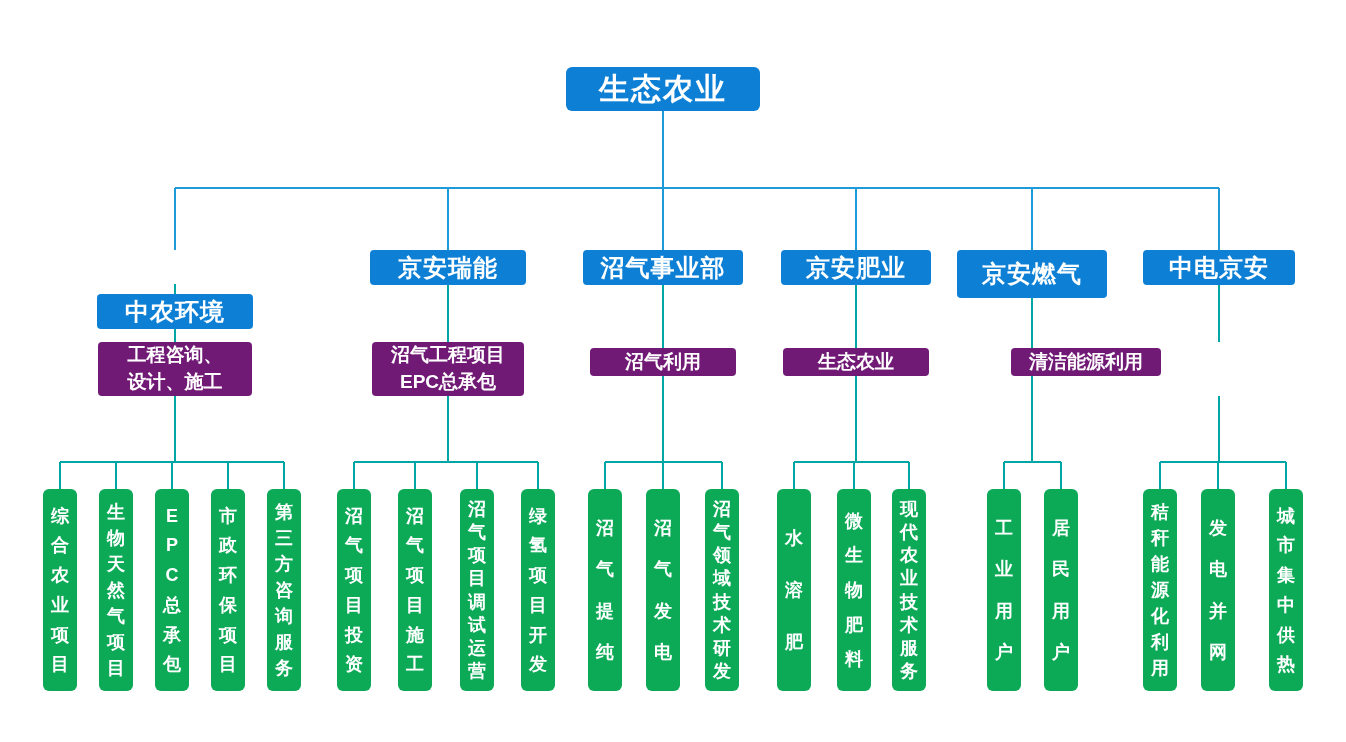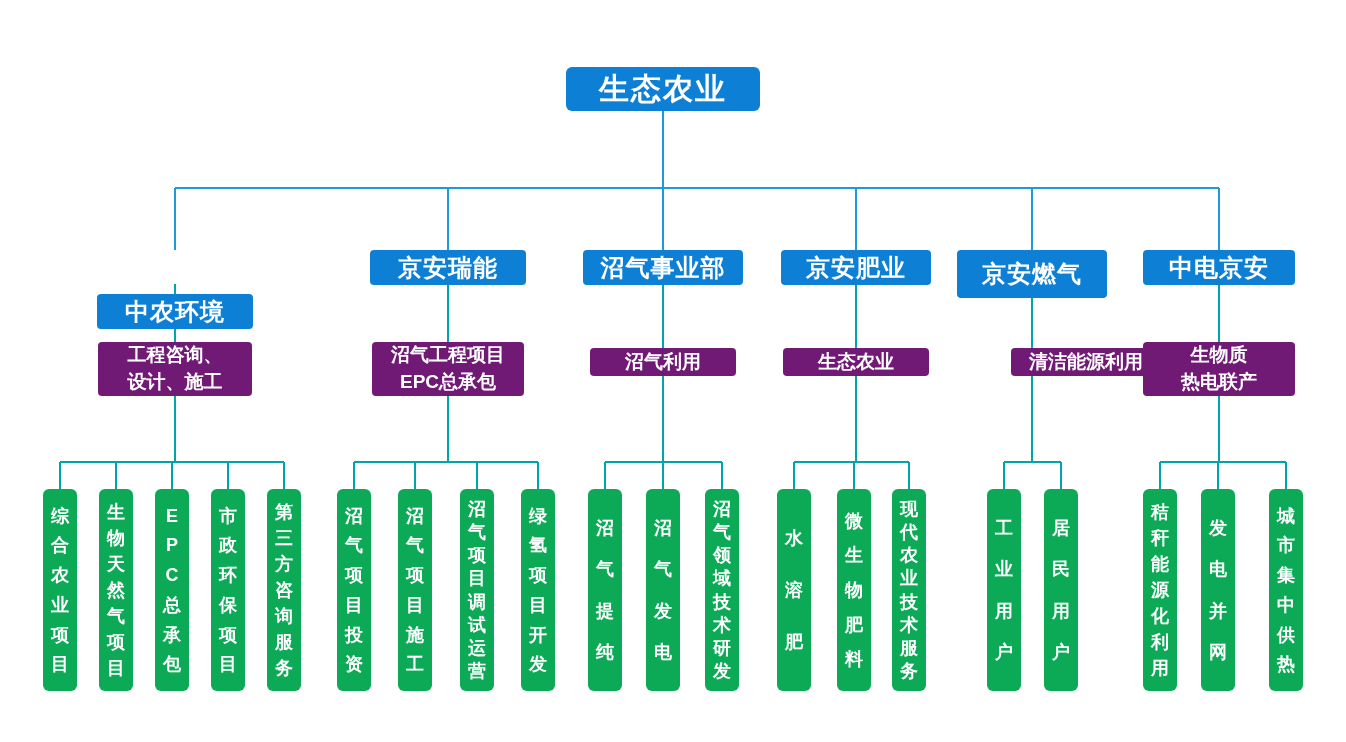--- a/index.html
+++ b/index.html
@@ -76,22 +76,20 @@
   <div class="node l2" style="left:957px; top:250px; width:150px; height:48px;">京安燃气</div>
   <div class="node l2" style="left:1143px; top:250px; width:152px; height:35px;">中电京安</div>
 
   <div class="node l3" style="left:98px; top:342px; width:154px; height:54px;">工程咨询、
 设计、施工</div>
   <div class="node l3" style="left:372px; top:342px; width:152px; height:54px;">沼气工程项目
 EPC总承包</div>
   <div class="node l3" style="left:590px; top:348px; width:146px; height:28px;">沼气利用</div>
   <div class="node l3" style="left:783px; top:348px; width:146px; height:28px;">生态农业</div>
   <div class="node l3" style="left:1011px; top:348px; width:150px; height:28px;">清洁能源利用</div>
-  <div class="node l3" style="left:1143px; top:342px; width:152px; height:54px;">生物质
-热电联产</div>
 
   <div class="node l4" style="left:43px; top:489px; width:34px; height:202px;">
       <span>综</span>
       <span>合</span>
       <span>农</span>
       <span>业</span>
       <span>项</span>
       <span>目</span>
     </div>
   <div class="node l4" style="left:99px; top:489px; width:34px; height:202px;">

